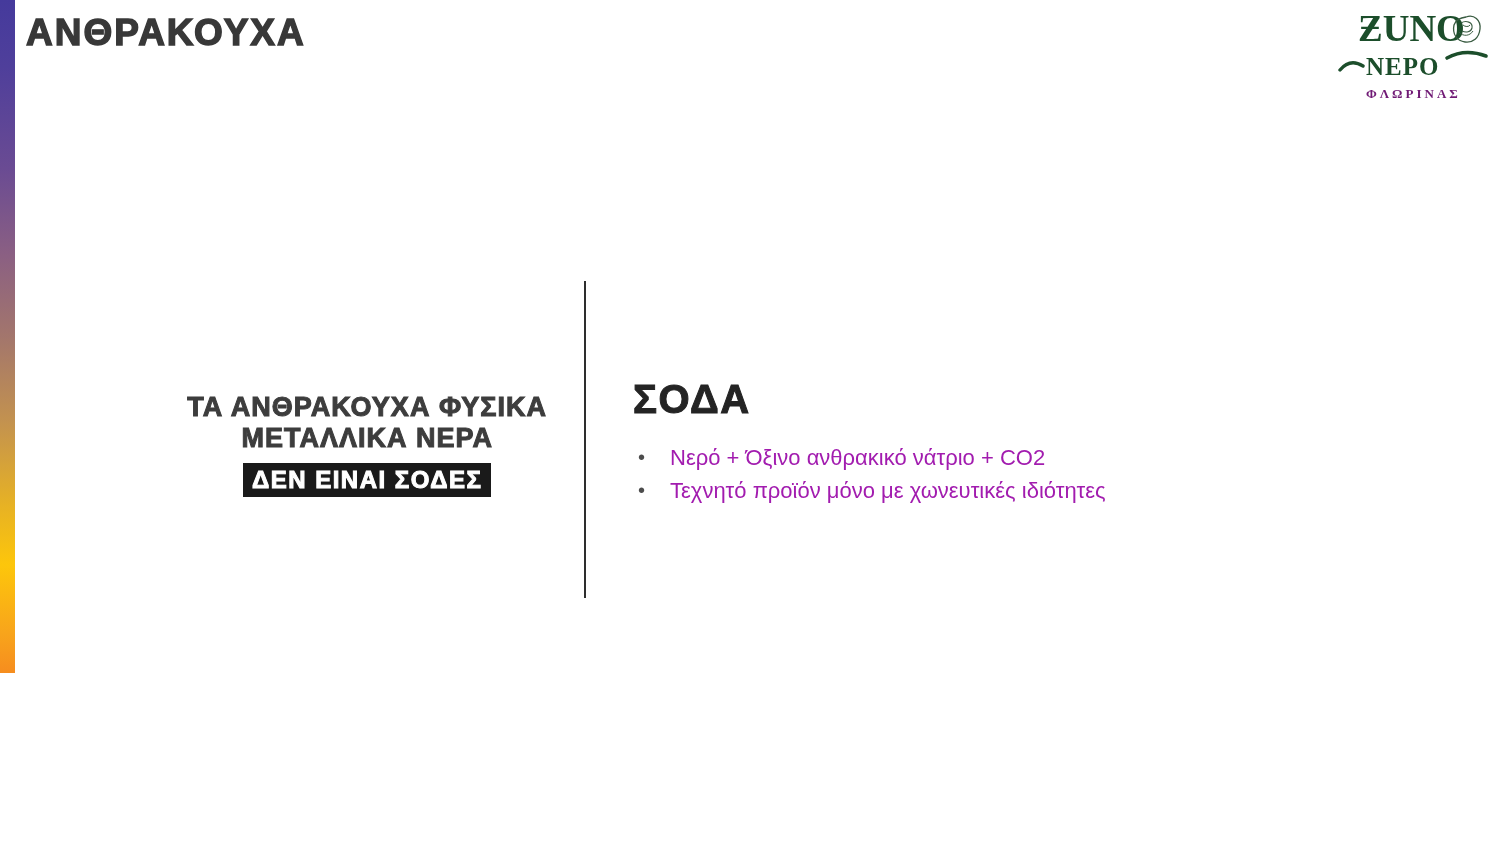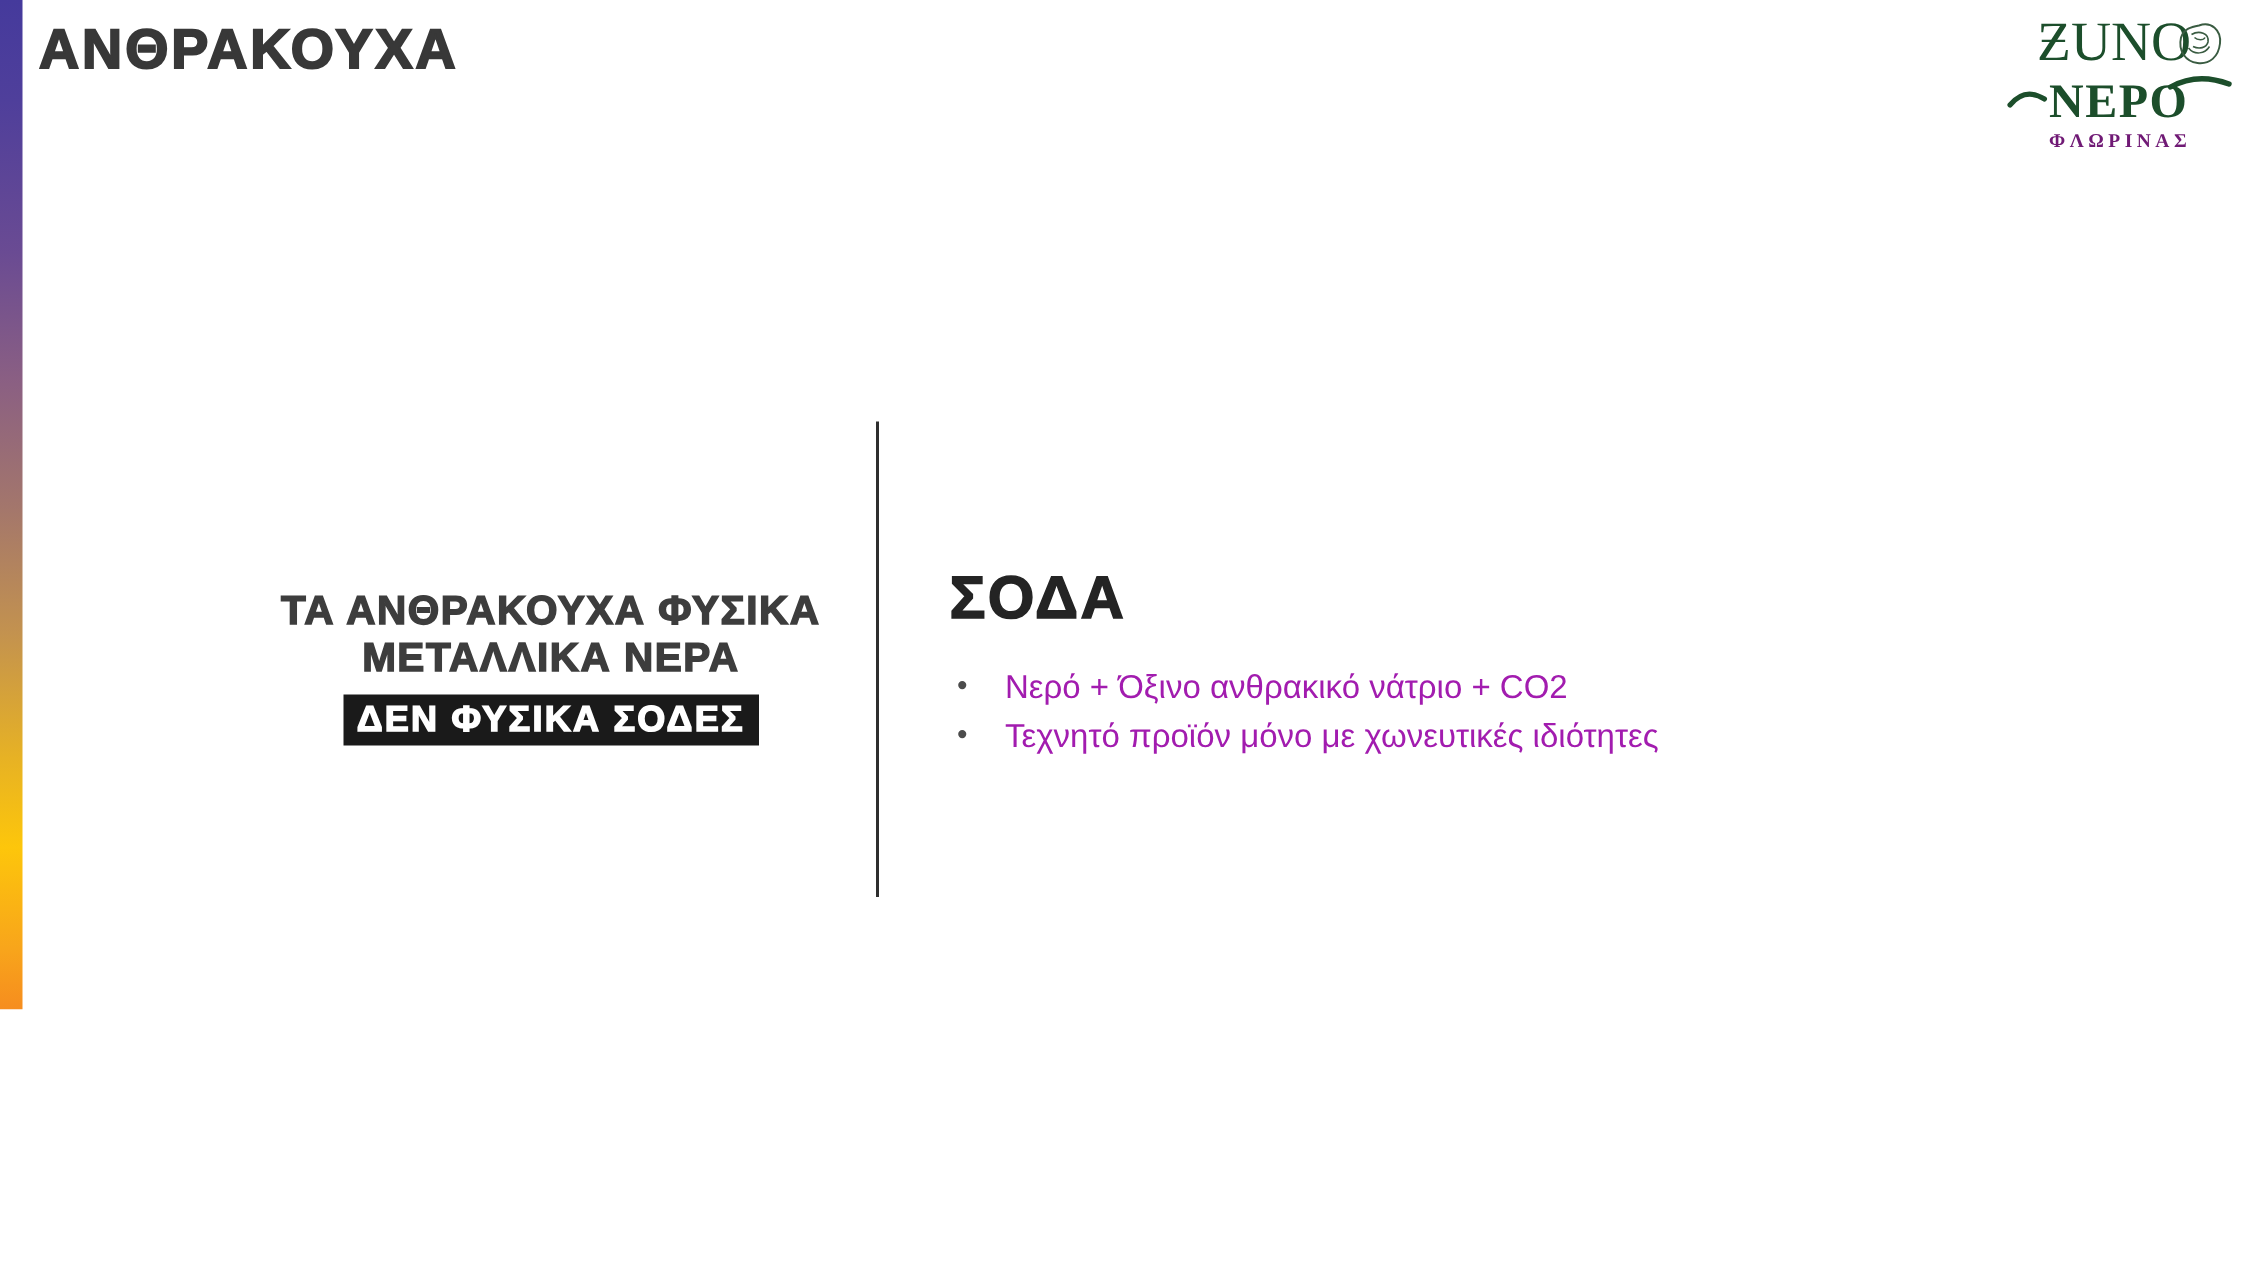--- a/index.html
+++ b/index.html
@@ -23,26 +23,26 @@
   .title-block { position:absolute; left:26px; top:12px; color:#383838; }
   .title-line {
     font-weight:bold; font-size:37px; line-height:41px;
     letter-spacing:2px; -webkit-text-stroke:1.4px #383838;
     white-space:nowrap;
   }
 
   
   .logo { position:absolute; left:1338px; top:10px; width:154px; height:94px;
           font-family:"Liberation Serif","DejaVu Serif",serif; color:#1c4e2b; }
-  .logo-line1 { position:absolute; left:20px; top:0; display:flex; align-items:center; font-weight:normal; }
+  .logo-line1 { position:absolute; left:20px; top:0; display:flex; align-items:center; font-weight:bold; }
   .logo-z { font-size:37px; line-height:38px; }
   .logo-emblem { position:absolute; left:105px; top:2px; }
   .logo-line2 { position:absolute; left:0; top:42px; display:flex; align-items:center; font-weight:bold; }
   .logo-swoosh { margin-right:1px; }
-  .logo-nero { font-size:32px; line-height:30px; letter-spacing:1px;text-align:center; }
+  .logo-nero { font-size:25px; line-height:30px; letter-spacing:1px;text-align:center; }
   .logo-line3 { position:absolute; left:28px; top:76px; font-size:13px;
                 letter-spacing:3px; color:#701a75; font-weight:bold; }
 
   
   .statement { position:absolute; right:953px; top:392px; text-align:center; color:#3d3d3d; }
   .statement-line {
     font-weight:bold; font-size:27px; line-height:31px; letter-spacing:1px;
     -webkit-text-stroke:1px #3d3d3d; white-space:nowrap;
   }
   .statement-highlight {
@@ -96,21 +96,21 @@
         </svg>
       </span>
       <span class="logo-nero">ΝΕΡΟ</span>
     </div>
     <div class="logo-line3">ΦΛΩΡΙΝΑΣ</div>
   </div>
 
   <div class="statement">
     <div class="statement-line">ΤΑ ΑΝΘΡΑΚΟΥΧΑ ΦΥΣΙΚΑ</div>
     <div class="statement-line">ΜΕΤΑΛΛΙΚΑ ΝΕΡΑ</div>
-    <div><span class="statement-highlight">ΔΕΝ ΦΥΣΙΚΑ ΣΟΔΕΣ</span></div>
+    <div><span class="statement-highlight">ΔΕΝ ΕΙΝΑΙ ΣΟΔΕΣ</span></div>
   </div>
 
   <div class="divider"></div>
 
   <div class="content-heading">ΣΟΔΑ</div>
 
   <div class="bullets">
     <div class="bullet-row">
       <span class="bullet-dot">•</span>
       <span class="bullet-text">Νερό + Όξινο ανθρακικό νάτριο + CO2</span>

